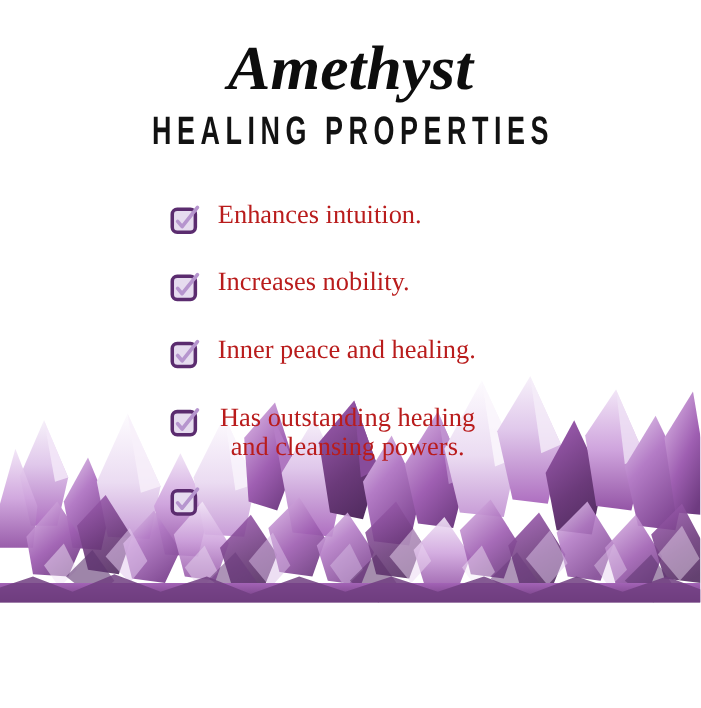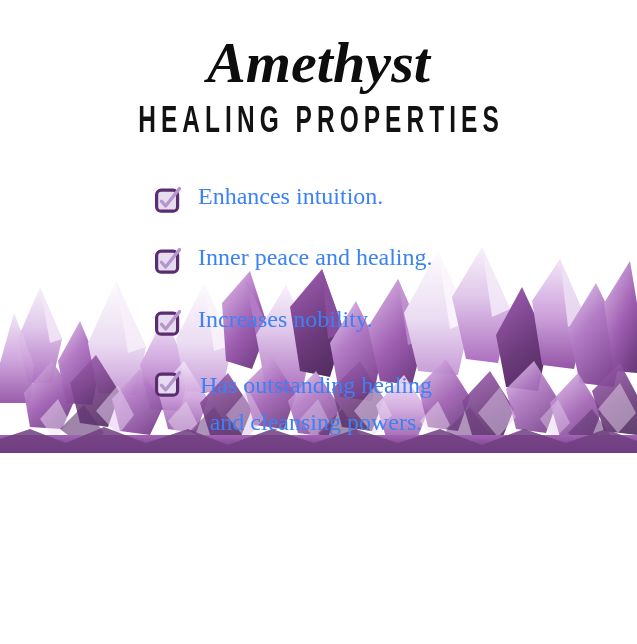--- a/index.html
+++ b/index.html
@@ -11,21 +11,21 @@
     height: 644px;
     background: #ffffff;
     font-family: "Liberation Serif", "DejaVu Serif", serif;
     overflow: hidden;
     position: relative;
   }
 
   .poster {
     position: relative;
     width: 637px;
-    height: 453px;
+    height: 548px;
     background: #ffffff;
     overflow: hidden;
   }
 
   
   .header {
     position: absolute;
     top: 0;
     left: 0;
     width: 637px;
@@ -95,25 +95,25 @@
     left: 0;
     width: 28px;
     height: 28px;
     overflow: visible;
   }
 
   .item-text {
     font-family: "Liberation Serif", "DejaVu Serif", serif;
     font-size: 24px;
     line-height: 26px;
-    color: #3b82f6;
+    color: #b91c1c;
     white-space: pre-line;
   }
   .item-text.two-line {
-    line-height: 37px;
+    line-height: 27px;
     text-align: center;
     padding-left: 2px;
   }
 
   
   .i1 { margin-bottom: 32px; }
   .i2 { margin-bottom: 32px; }
   .i3 { margin-bottom: 33px; }
   .i4 { margin-bottom: 12px; }
 
@@ -147,38 +147,38 @@
     <div class="list-item i1">
       <span class="checkbox">
         <svg viewBox="0 0 28 28" xmlns="http://www.w3.org/2000/svg">
           <rect x="1.6" y="5.2" width="21" height="21" rx="4.5" ry="4.5" fill="#E6DCEF" stroke="#5B2C6F" stroke-width="3.2"></rect>
           <path d="M6.5 16.2 L10.6 21.0 L24.5 3.6" fill="none" stroke="#B695CE" stroke-width="3.3" stroke-linecap="round" stroke-linejoin="round"></path>
         </svg>
       </span>
       <span class="item-text">Enhances intuition.</span>
     </div>
 
+    <div class="list-item i2">
+      <span class="checkbox">
+        <svg viewBox="0 0 28 28" xmlns="http://www.w3.org/2000/svg">
+          <rect x="1.6" y="5.2" width="21" height="21" rx="4.5" ry="4.5" fill="#E6DCEF" stroke="#5B2C6F" stroke-width="3.2"></rect>
+          <path d="M6.5 16.2 L10.6 21.0 L24.5 3.6" fill="none" stroke="#B695CE" stroke-width="3.3" stroke-linecap="round" stroke-linejoin="round"></path>
+        </svg>
+      </span>
+      <span class="item-text"> Increases nobility.</span>
+    </div>
+
     <div class="list-item i3">
       <span class="checkbox">
         <svg viewBox="0 0 28 28" xmlns="http://www.w3.org/2000/svg">
           <rect x="1.6" y="5.2" width="21" height="21" rx="4.5" ry="4.5" fill="#E6DCEF" stroke="#5B2C6F" stroke-width="3.2"></rect>
           <path d="M6.5 16.2 L10.6 21.0 L24.5 3.6" fill="none" stroke="#B695CE" stroke-width="3.3" stroke-linecap="round" stroke-linejoin="round"></path>
         </svg>
       </span>
       <span class="item-text">Inner peace and healing.</span>
-    </div>
-
-    <div class="list-item i2">
-      <span class="checkbox">
-        <svg viewBox="0 0 28 28" xmlns="http://www.w3.org/2000/svg">
-          <rect x="1.6" y="5.2" width="21" height="21" rx="4.5" ry="4.5" fill="#E6DCEF" stroke="#5B2C6F" stroke-width="3.2"></rect>
-          <path d="M6.5 16.2 L10.6 21.0 L24.5 3.6" fill="none" stroke="#B695CE" stroke-width="3.3" stroke-linecap="round" stroke-linejoin="round"></path>
-        </svg>
-      </span>
-      <span class="item-text"> Increases nobility.</span>
     </div>
 
     <div class="list-item i4 wide">
       <span class="checkbox">
         <svg viewBox="0 0 28 28" xmlns="http://www.w3.org/2000/svg">
           <rect x="1.6" y="5.2" width="21" height="21" rx="4.5" ry="4.5" fill="#E6DCEF" stroke="#5B2C6F" stroke-width="3.2"></rect>
           <path d="M6.5 16.2 L10.6 21.0 L24.5 3.6" fill="none" stroke="#B695CE" stroke-width="3.3" stroke-linecap="round" stroke-linejoin="round"></path>
         </svg>
       </span>
       <span class="item-text two-line">Has outstanding healing

